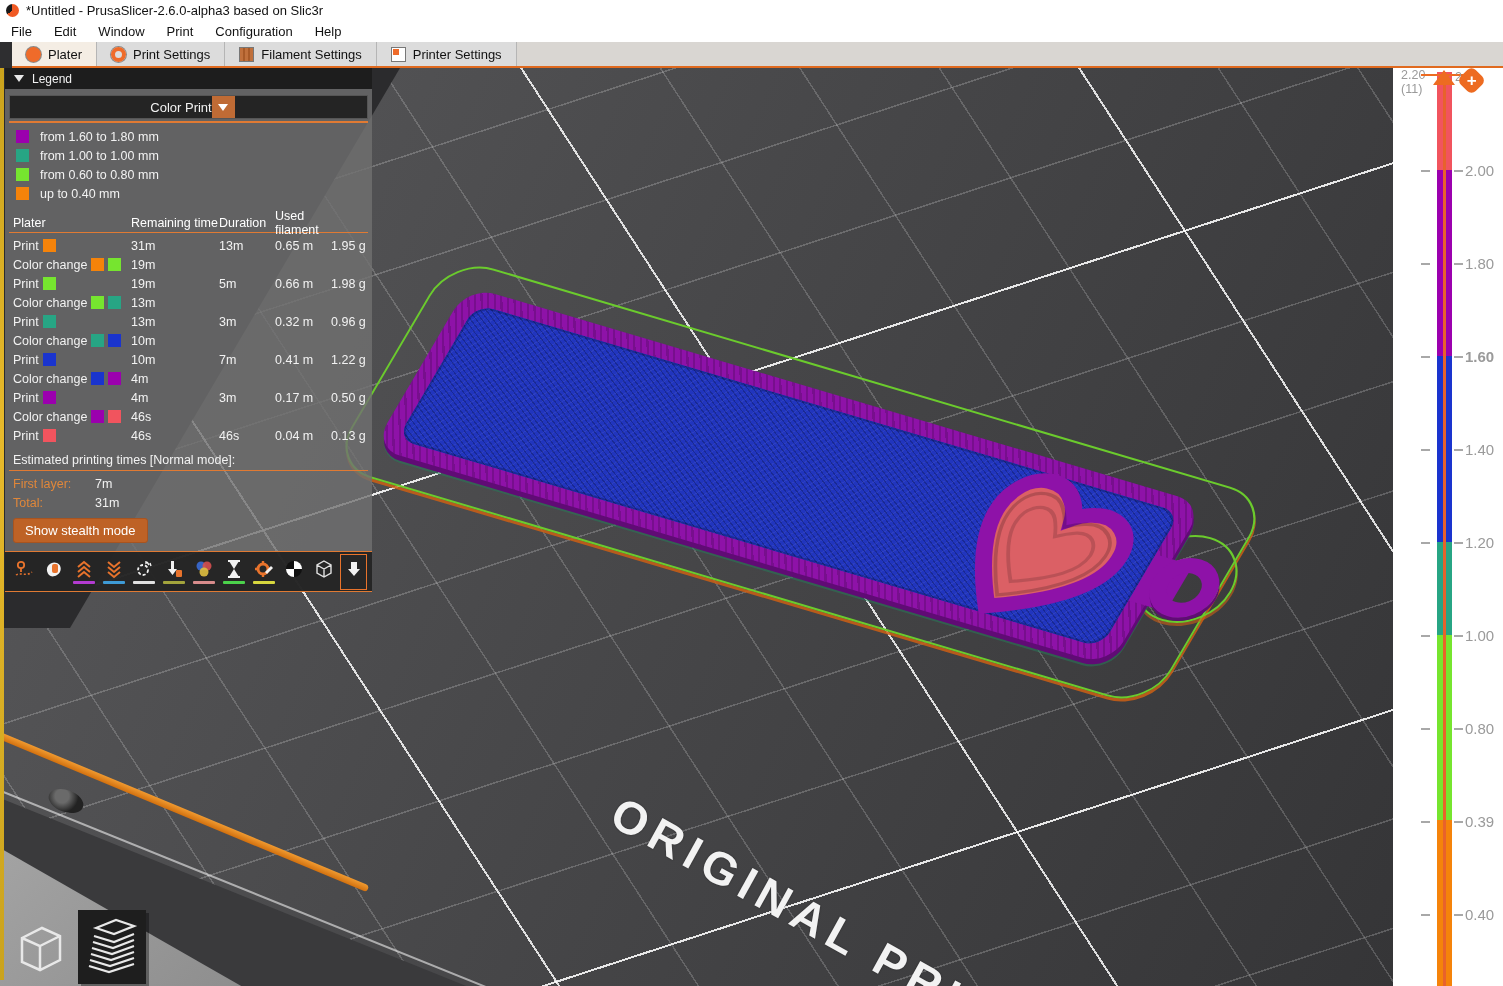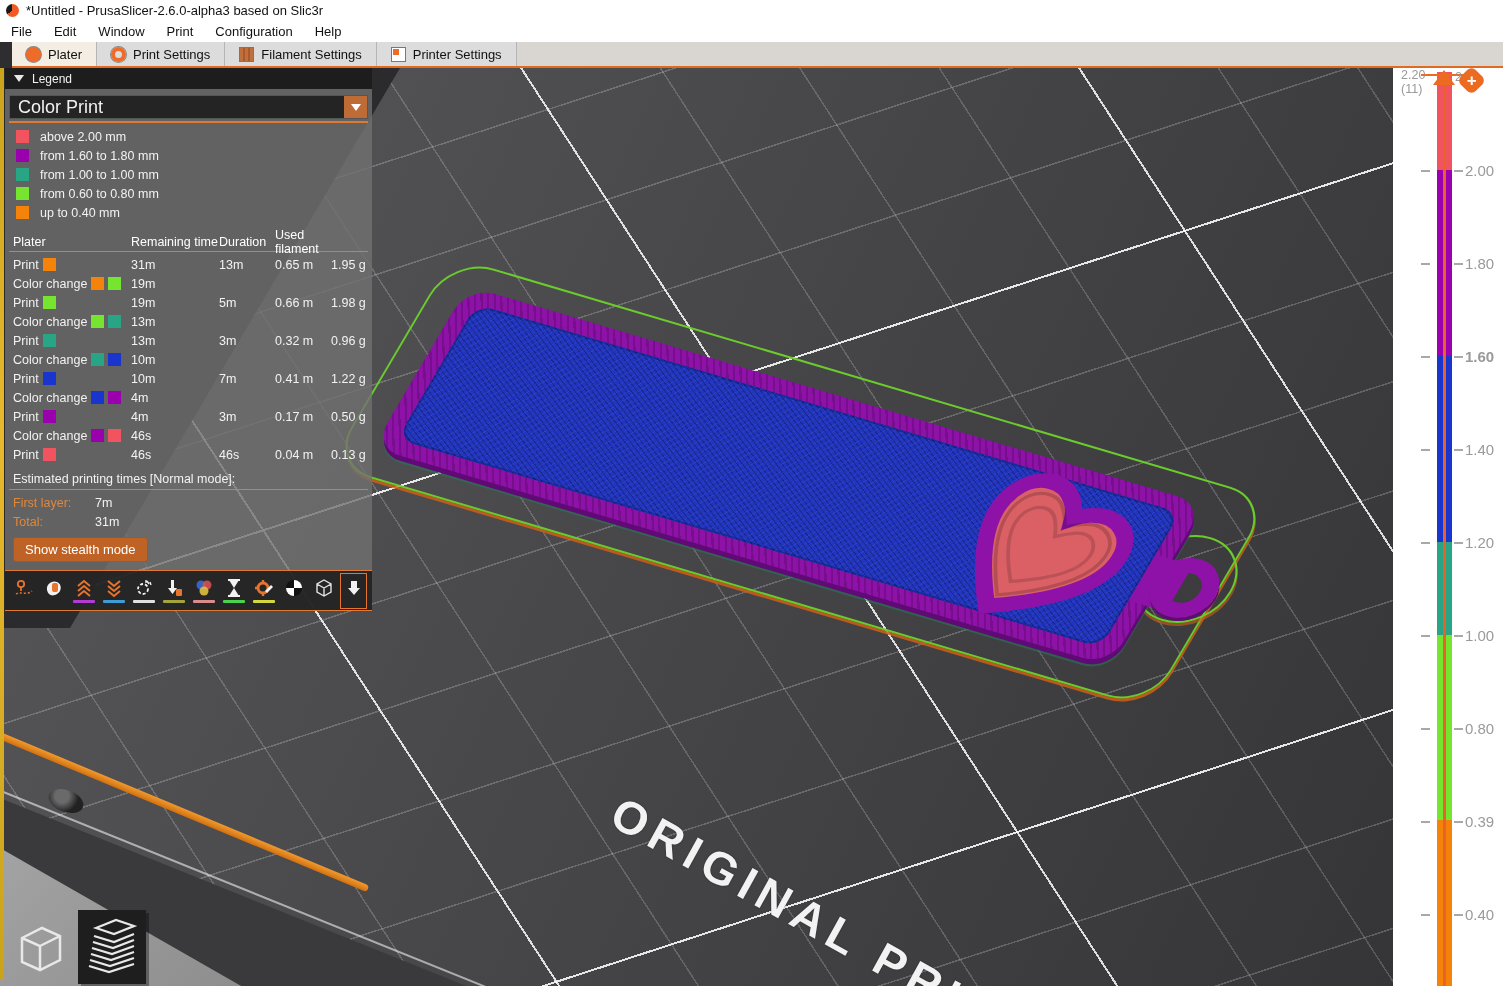--- a/index.html
+++ b/index.html
@@ -84,21 +84,21 @@
 
   
   .legend-panel { position:absolute; left:5px; top:0; width:367px; color:#f2f2f2; font-size:12.5px;
      background:rgba(112,112,112,0.80); }
   .legend-head { height:21px; background:#1d1d1d; display:flex; align-items:center; gap:8px;
      padding-left:9px; font-size:12px; }
   .tri-down { width:0; height:0; border-left:5px solid transparent; border-right:5px solid transparent;
      border-top:7px solid #e8e8e8; }
   .panel-body { padding:6px 4px 0 4px; }
   .combo { height:24px; background:#242424; border:1px solid #555; display:flex; align-items:center;
-     justify-content:space-between; padding-left:8px; font-size:18px; }
+     justify-content:center; padding-left:8px; font-size:13px; }
   .combo-btn { width:23px; height:22px; background:#bf6b35; display:flex; align-items:center; justify-content:center; }
   .combo-btn .tri-down { border-top-color:#fff; }
   .orange-rule { height:2px; background:#e07a33; margin:2px 0 4px 0; }
   .orange-rule-thin { height:1px; background:#e07a33; margin:3px 0; }
 
   .l-row { display:flex; align-items:center; gap:11px; height:19px; padding-left:7px; }
   .sw { width:13px; height:13px; display:inline-block; flex:none; }
 
   .etable { margin-top:6px; }
   .erow { display:grid; grid-template-columns:118px 88px 56px 56px 1fr; align-items:center; height:19px;
@@ -211,24 +211,20 @@
     <div class="panel-body">
       <div class="combo">
         <span>Color Print</span>
         <span class="combo-btn">
             <span class="tri-down"></span>
           </span>
       </div>
       <div class="orange-rule"></div>
 
       <div id="height-ranges">
-          <div class="l-row">
-            <span class="sw" style="background: rgb(241, 84, 94);"></span>
-            <span>above 2.00 mm</span>
-          </div>
           <div class="l-row">
             <span class="sw" style="background: rgb(155, 0, 174);"></span>
             <span>from 1.60 to 1.80 mm</span>
           </div>
           <div class="l-row">
             <span class="sw" style="background: rgb(39, 165, 132);"></span>
             <span>from 1.00 to 1.00 mm</span>
           </div>
           <div class="l-row">
             <span class="sw" style="background: rgb(118, 229, 47);"></span>

